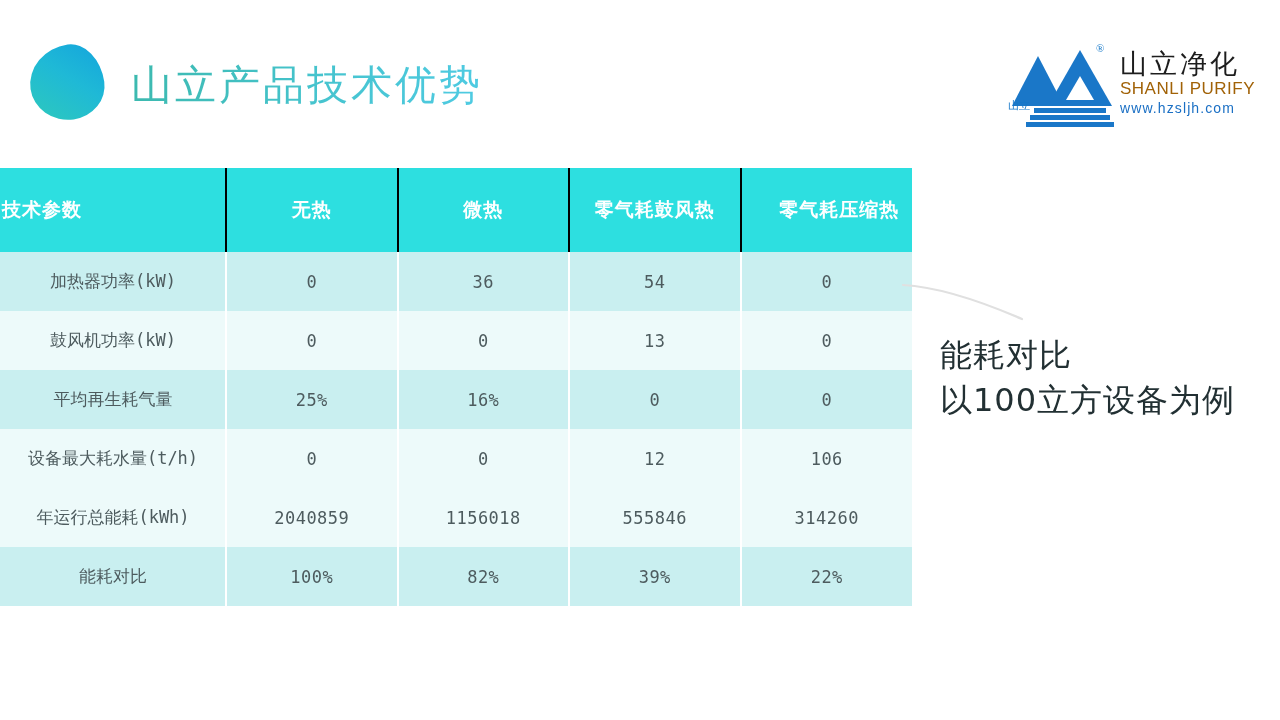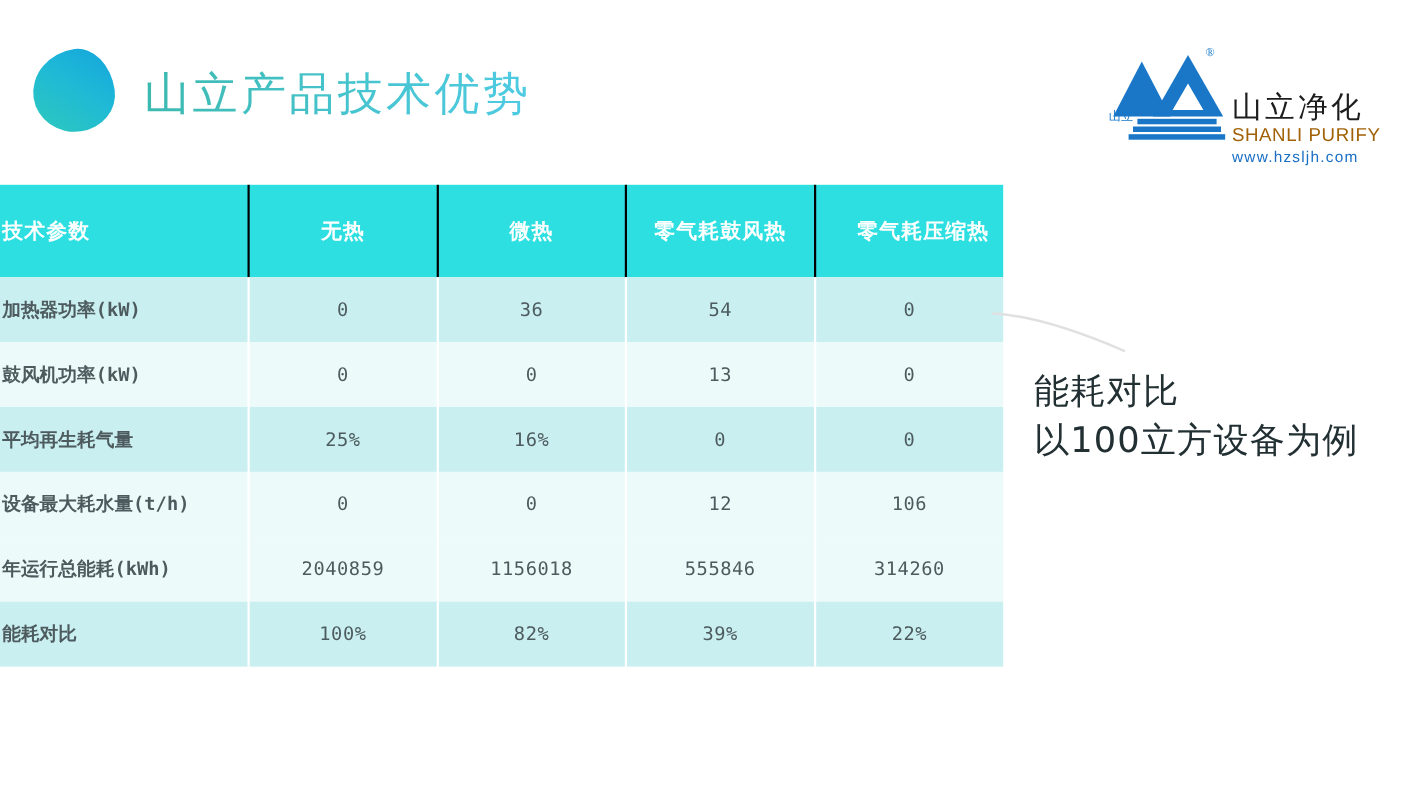--- a/index.html
+++ b/index.html
@@ -89,21 +89,20 @@
     top: 8px;
     width: 125px;
   }
   #logo-cn {
     font-size: 27px;
     color: #1d1d1d;
     letter-spacing: 3px;
     line-height: 31px;
     white-space: nowrap;
     font-family: "DejaVu Sans", sans-serif;
-    margin-top: 34px;
   }
   #logo-en {
     font-size: 17px;
     color: #a16207;
     letter-spacing: 0.5px;
     line-height: 20px;
     white-space: nowrap;
   }
   #logo-url {
     font-size: 14px;
@@ -147,25 +146,24 @@
     font-size: 17px;
     color: #4d5b5e;
     text-align: center;
     border-right: 2px solid #ffffff;
     font-family: "DejaVu Sans Mono", "DejaVu Sans", monospace;
     letter-spacing: 0.5px;
     vertical-align: middle;
   }
   #spec-table tbody td:last-child { border-right: none; }
   #spec-table tbody td.cell-param {
-    text-align: left;
+    text-align: center;
     padding-left: 2px;
     font-size: 17px;
     letter-spacing: 0px;
-    font-weight: bold;
   }
   #spec-table tbody tr.row-odd  td { background: #c9eff0; }
   #spec-table tbody tr.row-even td { background: #edfafa; }
 
   
   #callout-connector {
     position: absolute;
     left: 900px;
     top: 275px;
     width: 130px;

